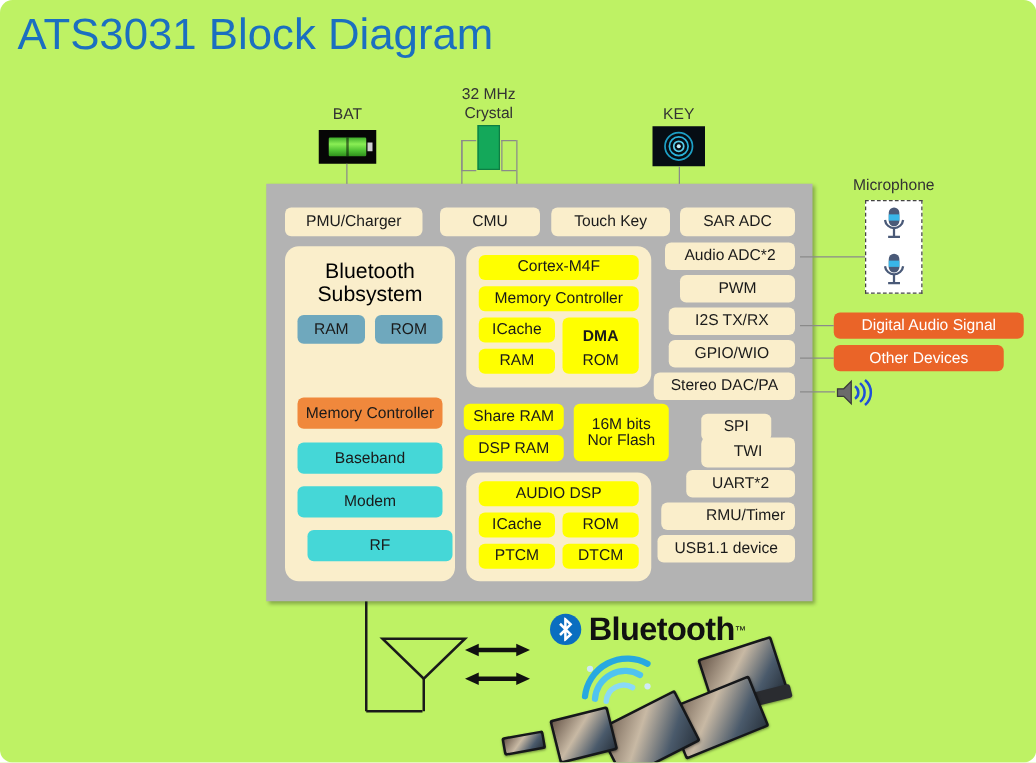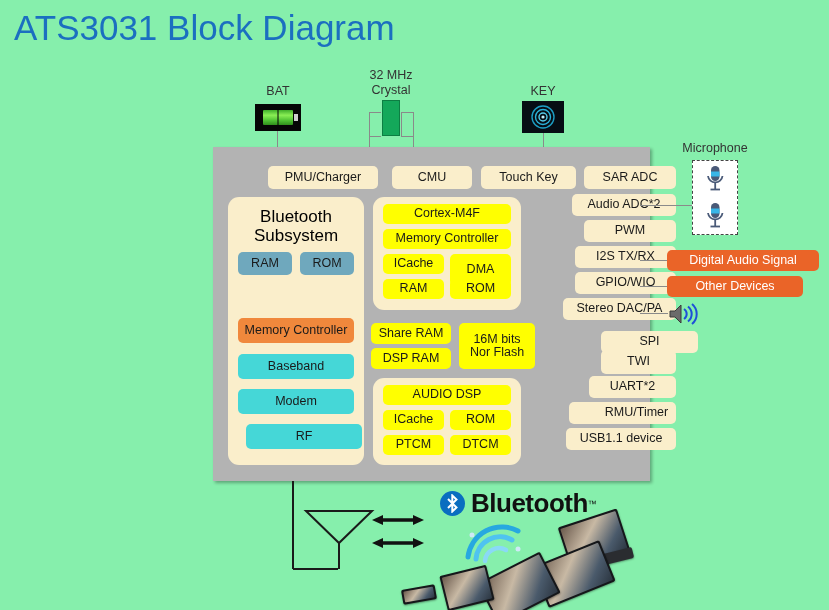--- a/index.html
+++ b/index.html
@@ -6,21 +6,22 @@
   html, body {
     margin: 0; padding: 0;
     background: #ffffff;
     font-family: "Liberation Sans", sans-serif;
   }
   #page {
     position: relative;
     width: 829px;
     height: 610px;
     overflow: hidden;
-    background: #86efac;
+    background: #bef264;
+    border-radius: 10px;
   }
 
   
   #title {
     position: absolute;
     left: 14px; top: 8px;
     font-size: 35px;
     color: #1b6fc0;
     letter-spacing: 0px;
     white-space: nowrap;
@@ -42,21 +43,21 @@
     display: flex;
     align-items: center;
     justify-content: center;
     border-radius: 5px;
     font-size: 12.5px;
     color: #1a1a1a;
     text-align: center;
     line-height: 1.05;
     white-space: nowrap;
   }
-  .cream  { background: #faeecb; margin-left: 40px; }
+  .cream  { background: #faeecb; }
   .yellow { background: #ffff00; }
   .orange { background: #f0883c; }
   .blue   { background: #6fa8bd; }
   .cyan   { background: #45d7d7; }
   .orange2{ background: #ea6428; color:#ffffff; }
 
   .group {
     position: absolute;
     background: #faeecb;
     border-radius: 11px;
@@ -251,21 +252,21 @@
 
       <div class="pill cyan" style="left:10px; top:157px; width:116px; height:25px;">Baseband</div>
       <div class="pill cyan" style="left:10px; top:192px; width:116px; height:25px;">Modem</div>
       <div class="pill cyan" style="left:10px; top:227px; width:116px; height:25px;margin-left:8px;">RF</div>
     </div>
 
     <div class="group" style="left:160px; top:50px; width:148px; height:113px;">
       <div class="pill yellow" style="left:10px; top:7px; width:128px; height:20px;">Cortex-M4F</div>
       <div class="pill yellow" style="left:10px; top:32px; width:128px; height:20px;">Memory Controller</div>
       <div class="pill yellow" style="left:10px; top:57px; width:61px; height:20px;">ICache</div>
-      <div class="pill yellow" style="left:77px; top:57px; width:61px; height:32px;">DMA</div>
+      <div class="pill yellow" style="left:77px; top:57px; width:61px; height:32px;font-weight:bold;">DMA</div>
       <div class="pill yellow" style="left:10px; top:82px; width:61px; height:20px;">RAM</div>
       <div class="pill yellow" style="left:77px; top:82px; width:61px; height:20px;">ROM</div>
     </div>
 
     <div class="pill yellow" style="left:158px; top:176px; width:80px; height:21px;">Share RAM</div>
     <div class="pill yellow" style="left:158px; top:201px; width:80px; height:21px;">DSP RAM</div>
     <div class="pill yellow" style="left:246px; top:176px; width:76px; height:46px; flex-direction:column;">
       <span>16M bits</span>
       <span>Nor Flash</span>
     </div>
@@ -276,21 +277,21 @@
       <div class="pill yellow" style="left:77px; top:32px; width:61px; height:20px;">ROM</div>
       <div class="pill yellow" style="left:10px; top:57px; width:61px; height:20px;">PTCM</div>
       <div class="pill yellow" style="left:77px; top:57px; width:61px; height:20px;">DTCM</div>
     </div>
 
     <div class="pill cream" style="left:319px; top:47px; width:104px; height:22px;">Audio ADC*2</div>
     <div class="pill cream" style="left:331px; top:73px; width:92px; height:22px;">PWM</div>
     <div class="pill cream" style="left:322px; top:99px; width:101px; height:22px;">I2S TX/RX</div>
     <div class="pill cream" style="left:322px; top:125px; width:101px; height:22px;">GPIO/WIO</div>
     <div class="pill cream" style="left:310px; top:151px; width:113px; height:22px;">Stereo DAC/PA</div>
-    <div class="pill cream" style="left:348px; top:184px; width:97px; height:22px;">SPI</div>
+    <div class="pill cream" style="left:348px; top:184px; width:56px; height:22px;">SPI</div>
     <div class="pill cream" style="left:348px; top:203px; width:75px; height:24px;">TWI</div>
     <div class="pill cream" style="left:336px; top:229px; width:87px; height:22px;">UART*2</div>
     <div class="pill cream" style="left:316px; top:255px; width:107px; height:22px;padding-left:28px;">RMU/Timer</div>
     <div class="pill cream" style="left:313px; top:281px; width:110px; height:22px;">USB1.1 device</div>
   </div>
 
   <div id="mic-box">
     <svg width="24" height="30" viewBox="0 0 24 30">
       <rect x="8" y="2" width="8.5" height="15" rx="4.2" fill="#4a5a78"></rect>
       <rect x="8" y="7.5" width="8.5" height="5" fill="#39b6e8"></rect>

